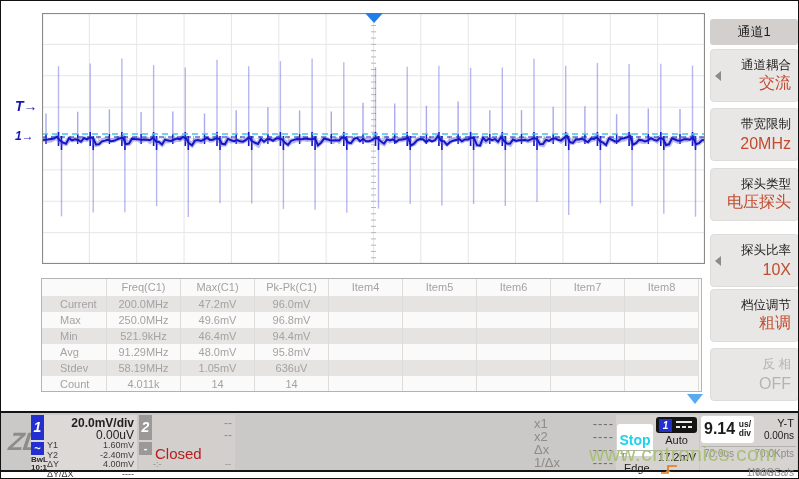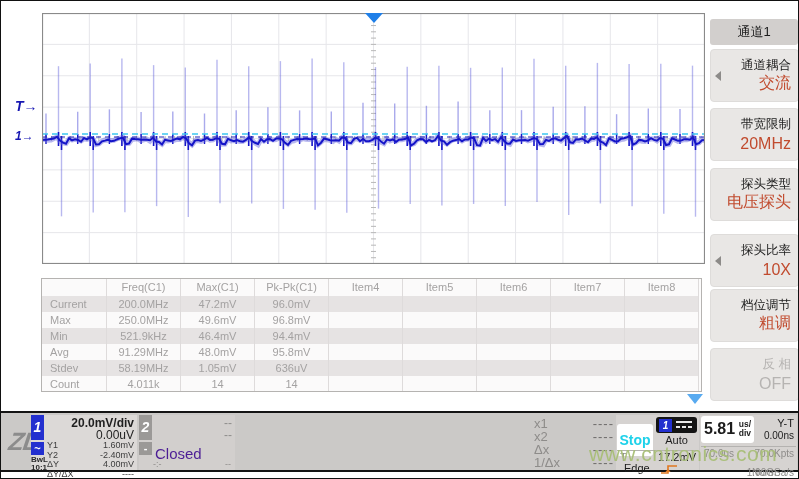--- a/index.html
+++ b/index.html
@@ -11,21 +11,21 @@
   .trig-triangle{left:364px;top:12px;width:0;height:0;border-left:9px solid transparent;
     border-right:9px solid transparent;border-top:10px solid #1f7fe8;}
   .marker{color:#1616b2;font-weight:bold;font-style:italic;font-size:14px;line-height:14px;}
   
   .meas-wrap{left:40px;top:277px;width:661px;height:114px;border:1px solid #b5b3b1;
     box-sizing:border-box;overflow:hidden;background:#fcfbfb;}
   .meas-grid{display:grid;grid-template-columns:65px repeat(8,74px);}
   .mcell{font-size:11px;line-height:16px;height:16px;color:#a4a2a2;white-space:nowrap;overflow:hidden;
     border-right:1px solid #dedbdb;text-align:center;}
   .mcell.head{height:17px;line-height:17px;background:#fbfafa;}
-  .mcell.rowlabel{text-align:left;padding-left:8px;}
+  .mcell.rowlabel{text-align:left;padding-left:18px;}
   .row-odd .mcell{background:#e6e3e3;}
   .row-even .mcell{background:#fbfafa;}
   .scroll-arrow{left:686px;top:393px;width:0;height:0;border-left:8px solid transparent;
     border-right:8px solid transparent;border-top:10px solid #58aaf0;}
   
   .side-panel{left:708px;top:0;width:91px;height:301px;background:#ffffff;}
   .sp-header{position:absolute;left:1px;top:18px;width:88px;height:26px;background:#d2cfcd;
     border-radius:3px;text-align:center;font-size:13px;line-height:26px;color:#1b1b1b;}
   .sp-item{position:absolute;left:1px;width:89px;height:53px;background:#e9e7e5;
     border:1px solid #dedcda;border-radius:4px;box-sizing:border-box;}
@@ -48,21 +48,21 @@
   .badge.big{top:0;height:25px;font-size:14px;line-height:25px;}
   .badge.small{top:27px;height:13px;font-size:11px;line-height:13px;}
   .blue{background:#2330cf;}
   .gray{background:#9b9997;}
   .ch-line1{position:absolute;right:3px;top:1px;font-size:12px;color:#1f1f1f;font-weight:bold;}
   .ch-line2{position:absolute;right:3px;top:13px;font-size:12px;color:#1f1f1f;}
   .tiny-col{position:absolute;left:0;top:41px;font-size:8px;font-weight:bold;color:#2a2a2a;line-height:8px;}
   .curs-rows{position:absolute;left:16px;right:3px;top:26px;}
   .curs-row{position:relative;height:9.5px;font-size:9px;line-height:9.5px;color:#3c3c3c;}
   .curs-row .v{position:absolute;right:0;}
-  .ch2-closed{position:absolute;left:16px;top:30px;font-size:15px;color:#4c1d95;}
+  .ch2-closed{position:absolute;left:16px;top:30px;font-size:15px;color:#b91c1c;}
   .ch2-bot{position:absolute;left:14px;right:4px;bottom:1px;font-size:9px;color:#8f8d8b;height:10px;}
   .ch2-bot .v{position:absolute;right:0;}
   .dimtext{color:#8f8d8b;}
   .xcurs{left:533px;top:4px;width:80px;}
   .xrow{position:relative;height:13px;font-size:13px;line-height:13px;color:#8e8c8a;}
   .xrow .v{position:absolute;right:0;color:#6e6c6a;letter-spacing:1px;}
   .trigblock{left:615px;top:2px;width:83px;height:55px;background:#d6d3d1;}
   .stopbox{position:absolute;left:1px;top:9px;width:36px;height:32px;background:#fff;border-radius:3px;
     text-align:center;font-size:14px;font-weight:bold;line-height:32px;color:#1ed2ea;}
   .srcbox{position:absolute;left:40px;top:2px;width:41px;height:16px;background:#141414;border-radius:3px;}
@@ -476,21 +476,21 @@
       </div>
       <div class="trow2">Edge</div>
       <svg class="edgeicon" width="20" height="12">
         <path d="M1,10 H8 V3 H17" fill="none" stroke="#e07820" stroke-width="1.6"></path>
         <path d="M8,6 l-2.6,3 h5.2 z" fill="#e07820"></path>
       </svg>
     </div>
 
     <div class="abs tbblock">
       <div class="tbbox">
-        <div class="n">5.81</div>
+        <div class="n">9.14</div>
         <div class="u">
           <div>us/</div>
           <div>div</div>
         </div>
       </div>
       <div class="yt">Y-T</div>
       <div class="delay">0.00ns</div>
       <div class="tbdiv"></div>
       <div class="tbrow" style="top:33px;">
         <span>70.0us</span><span class="v">70.0Kpts</span>

